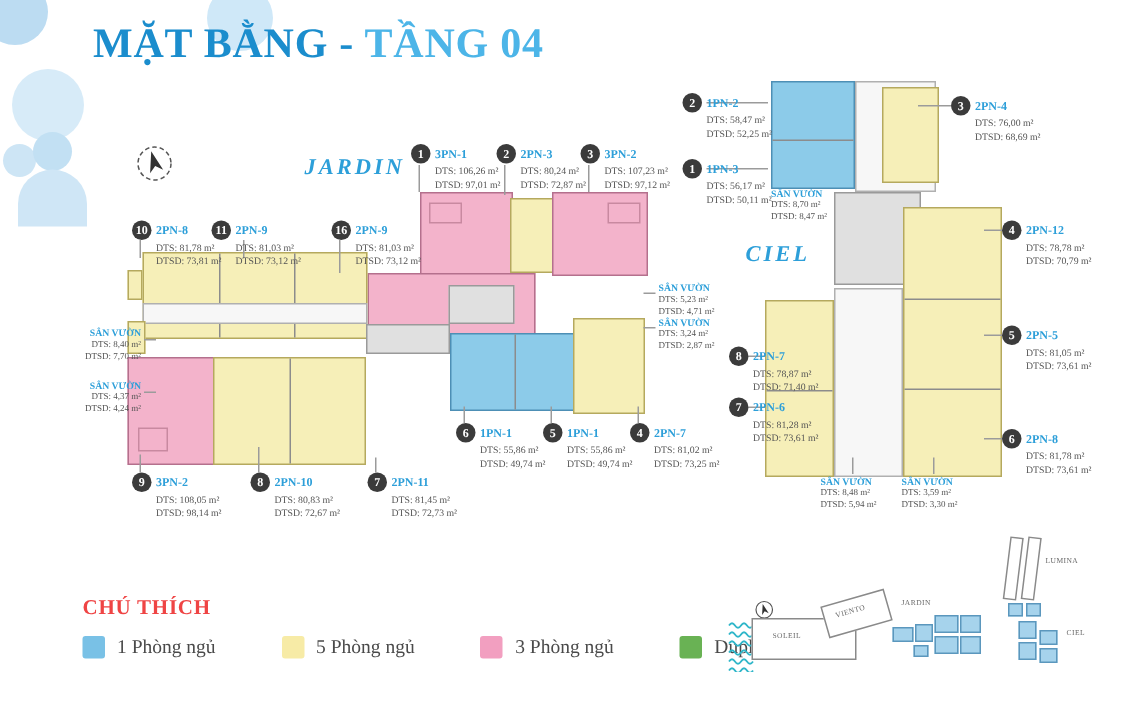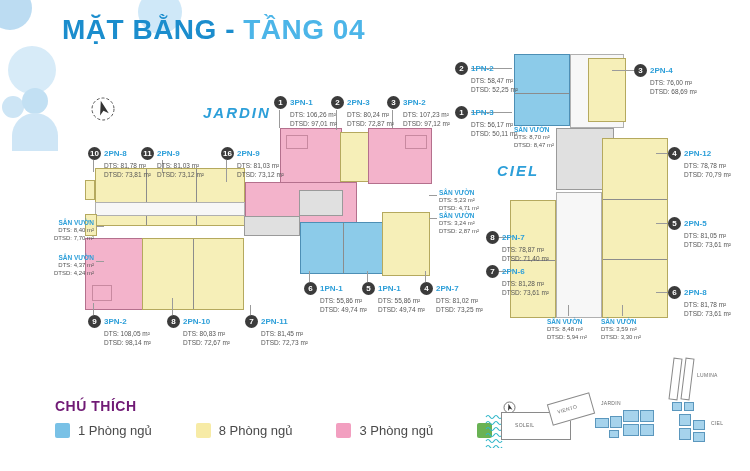--- a/index.html
+++ b/index.html
@@ -1,19 +1,19 @@
 <!DOCTYPE html>
 <html><head>
 <meta charset="utf-8">
 <style>
   * { margin:0; padding:0; box-sizing:border-box; }
   html,body { background:#fff; }
   #stage {
     position:relative; width:750px; height:471px; overflow:hidden;
-    background:#ffffff; font-family:Liberation Sans, sans-serif;
+    background:#ffffff; font-family:Liberation Serif, serif;
   }
   .bubble { position:absolute; border-radius:50%; }
   .page-title { position:absolute; left:62px; top:14px; font-size:28px; font-weight:bold; letter-spacing:.5px; white-space:nowrap; }
   .t-dark { color:#1b8dcd; }
   .t-light { color:#4cb5e8; }
   .tower-label { position:absolute; font-size:15px; font-weight:bold; font-style:italic; color:#2d9fd9; letter-spacing:2px; }
   
   .plan { position:absolute; }
   .blk { position:absolute; border:1px solid #8c8c8c; }
   .c-pink { background:#f3b3cb; border-color:#b4708d; }
@@ -32,21 +32,21 @@
   .uname { color:#2d9fd9; font-weight:bold; font-size:8px; white-space:nowrap;text-align:right; }
   .aline { font-size:6.5px; color:#555; line-height:1.4; padding-left:16px; white-space:nowrap; }
   .garden { position:absolute; width:58px; }
   .garden .gname { color:#2d9fd9; font-weight:bold; font-size:6.5px; }
   .garden .aline { padding-left:0; font-size:6px; }
   .garden.right { text-align:right; }
   .vline { position:absolute; width:1px; background:#9b9b9b; }
   .hline { position:absolute; height:1px; background:#9b9b9b; }
   
   .legend { position:absolute; left:55px; top:398px; }
-  .legend-title { font-size:14px; font-weight:bold; color:#701a75; letter-spacing:.5px; margin-bottom:9px; }
+  .legend-title { font-size:14px; font-weight:bold; color:#ef4444; letter-spacing:.5px; margin-bottom:9px; }
   .legend-row { display:flex; align-items:center; gap:44px; }
   .legend-item { display:flex; align-items:center; gap:8px; }
   .swatch { width:15px; height:15px; border-radius:2px; }
   .legend-label { font-size:13px; color:#4a4a4a; }
   
   .minimap { position:absolute; left:485px; top:358px; width:262px; height:110px; }
   .mm-label { position:absolute; font-size:5px; color:#6b6b6b; letter-spacing:.3px; white-space:nowrap; }
   .mm-outline { position:absolute; background:#fff; border:1px solid #8a8a8a; }
   .mm-blue { position:absolute; background:#a6d3ec; border:1px solid #5b97bd; }
   .compass { position:absolute; }
@@ -352,21 +352,21 @@
 
   <div class="legend">
     <div class="legend-title">CHÚ THÍCH</div>
     <div class="legend-row">
       <div class="legend-item">
         <span class="swatch" style="background: rgb(121, 193, 230);"></span>
         <span class="legend-label">1 Phòng ngủ</span>
       </div>
       <div class="legend-item">
         <span class="swatch" style="background: rgb(247, 235, 166);"></span>
-        <span class="legend-label">8 Phòng ngủ</span>
+        <span class="legend-label">5 Phòng ngủ</span>
       </div>
       <div class="legend-item">
         <span class="swatch" style="background: rgb(242, 159, 192);"></span>
         <span class="legend-label">3 Phòng ngủ</span>
       </div>
       <div class="legend-item">
         <span class="swatch" style="background: rgb(105, 178, 84);"></span>
         <span class="legend-label">Duplex</span>
       </div>
     </div>

